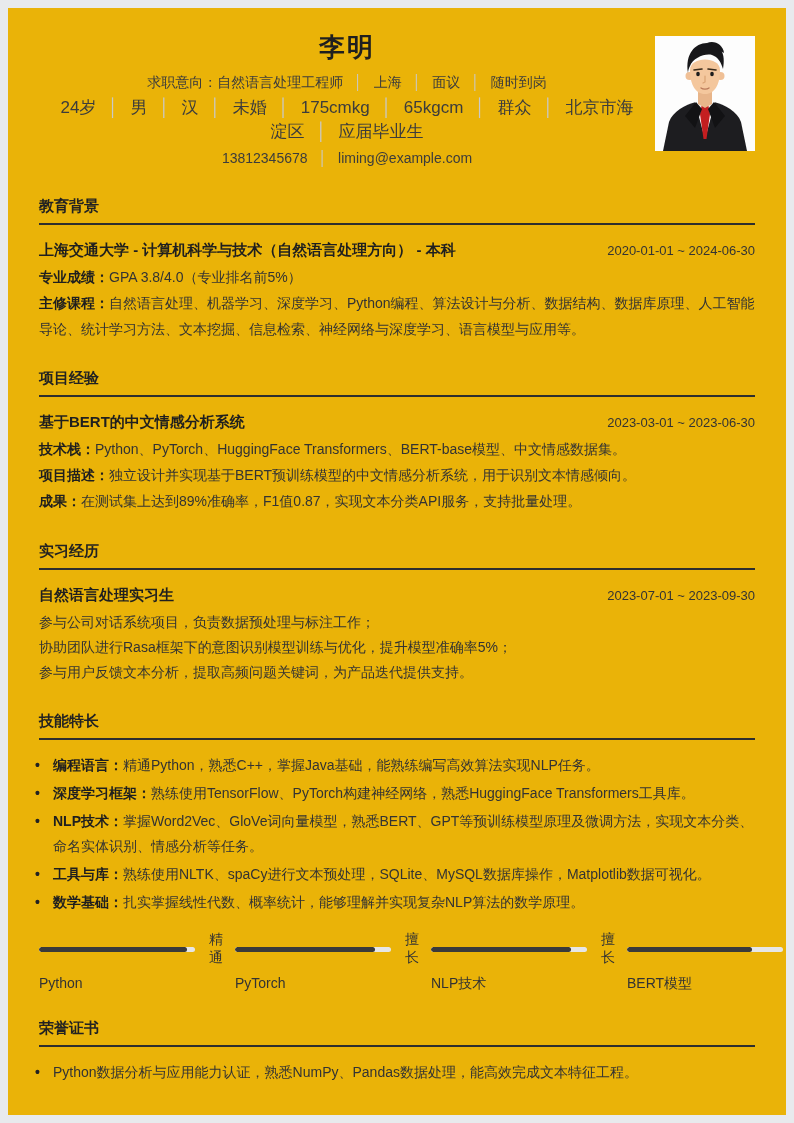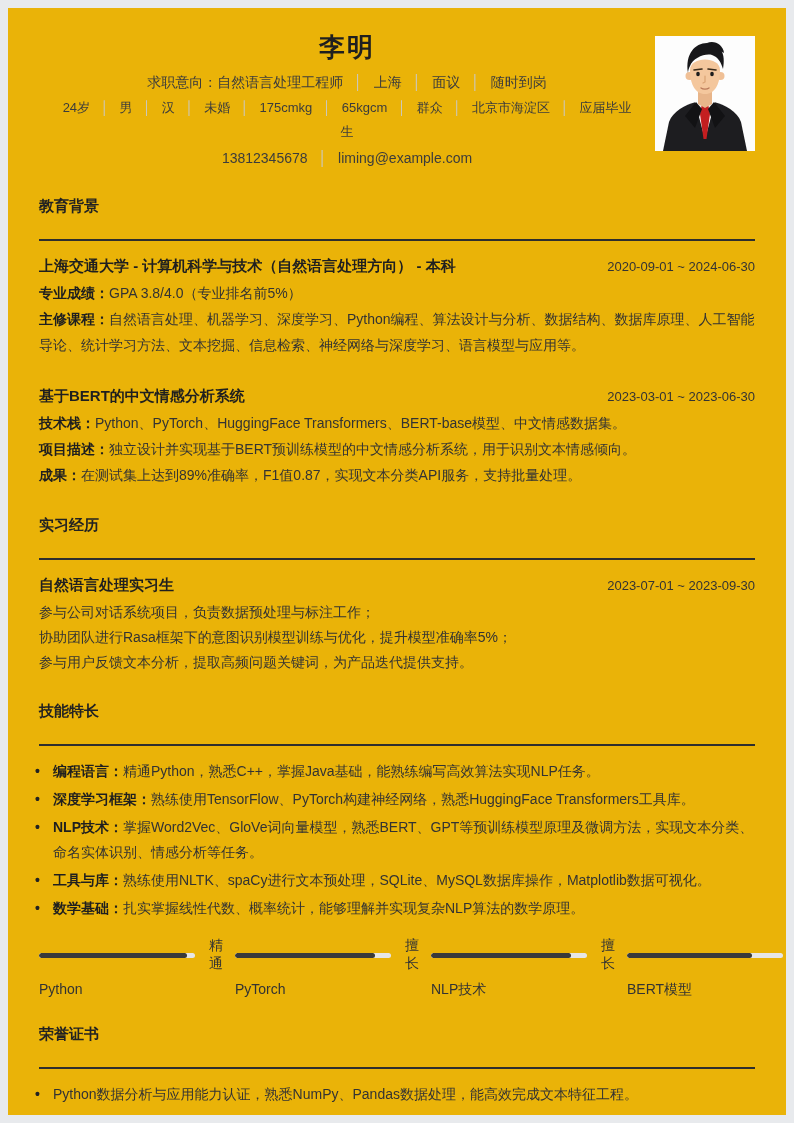--- a/index.html
+++ b/index.html
@@ -15,29 +15,29 @@
     background:#eab308;
     overflow:hidden;
     padding:14px 31px 0 31px;
   }
   
   .header { display:flex; }
   .header-text { flex:1; text-align:center; padding-top:8px; }
   .name { font-size:26px; font-weight:700; color:#1f1f1f; line-height:34px; letter-spacing:2px; }
   .hline { font-size:14px; color:#3c3c3c; line-height:24px; margin-top:6px; }
   .hline.tight { margin-top:2px; }
-  .info-list { max-width:578px; margin:2px auto 0 auto; line-height:24px; font-size:13px; color:#3c3c3c; }
+  .info-list { max-width:578px; margin:2px auto 0 auto; line-height:24px; font-size:17px; color:#3c3c3c; }
   .sep::before { content:"│"; color:#c9c9c9; font-weight:300; }
   .sep { margin:0 7px; }
   .photo { width:100px; height:115px; margin-top:14px; flex:0 0 auto; }
   
   .section { margin-top:26px; }
   .sec-title {
     font-size:15px; font-weight:700; color:#222;
-    padding-bottom:23px; border-bottom:2px solid #2e2e2e;
+    padding-bottom:7px; border-bottom:2px solid #2e2e2e;
     margin-bottom:13px; line-height:20px;
   }
   .row-head { display:flex; justify-content:space-between; align-items:baseline; line-height:24px; margin-bottom:2px; }
   .row-title { font-size:15px; font-weight:700; color:#1f1f1f; }
   .date { font-size:13px; color:#333; white-space:nowrap; }
   .kv, .plain-line { font-size:14px; line-height:25px; color:#333; }
   .kv b { font-weight:700; color:#1f1f1f;font-family:Liberation Mono, monospace; }
   ul.bullets { list-style:none; margin-top:2px; }
   ul.bullets li {
     position:relative; padding-left:14px;
@@ -136,27 +136,28 @@
 
       <path d="M50,40 L50,46 L48,47" stroke="#d9a273" stroke-width="1.2" fill="none" stroke-linecap="round"></path>
       <path d="M46,52 C48,53.5 52,53.5 54,52" stroke="#b97a5a" stroke-width="1.3" fill="none" stroke-linecap="round"></path>
     </svg>
   </div>
 
   <div class="section">
     <div class="sec-title">教育背景</div>
     <div class="row-head">
       <span class="row-title">上海交通大学 - 计算机科学与技术（自然语言处理方向） - 本科</span>
-      <span class="date">2020-09-01 ~ 2024-06-30</span>
+      <span class="date">2020-01-01 ~ 2024-06-30</span>
     </div>
     <p class="kv"><b>专业成绩：</b><span>GPA 3.8/4.0（专业排名前5%）</span></p>
     <p class="kv"><b>主修课程：</b><span>自然语言处理、机器学习、深度学习、Python编程、算法设计与分析、数据结构、数据库原理、人工智能导论、统计学习方法、文本挖掘、信息检索、神经网络与深度学习、语言模型与应用等。</span></p>
   </div>
 
   <div class="section">
+    <div class="sec-title">项目经验</div>
     <div class="row-head">
       <span class="row-title">基于BERT的中文情感分析系统</span>
       <span class="date">2023-03-01 ~ 2023-06-30</span>
     </div>
     <p class="kv"><b>技术栈：</b><span>Python、PyTorch、HuggingFace Transformers、BERT-base模型、中文情感数据集。</span></p>
     <p class="kv"><b>项目描述：</b><span>独立设计并实现基于BERT预训练模型的中文情感分析系统，用于识别文本情感倾向。</span></p>
     <p class="kv"><b>成果：</b><span>在测试集上达到89%准确率，F1值0.87，实现文本分类API服务，支持批量处理。</span></p>
   </div>
 
   <div class="section">

